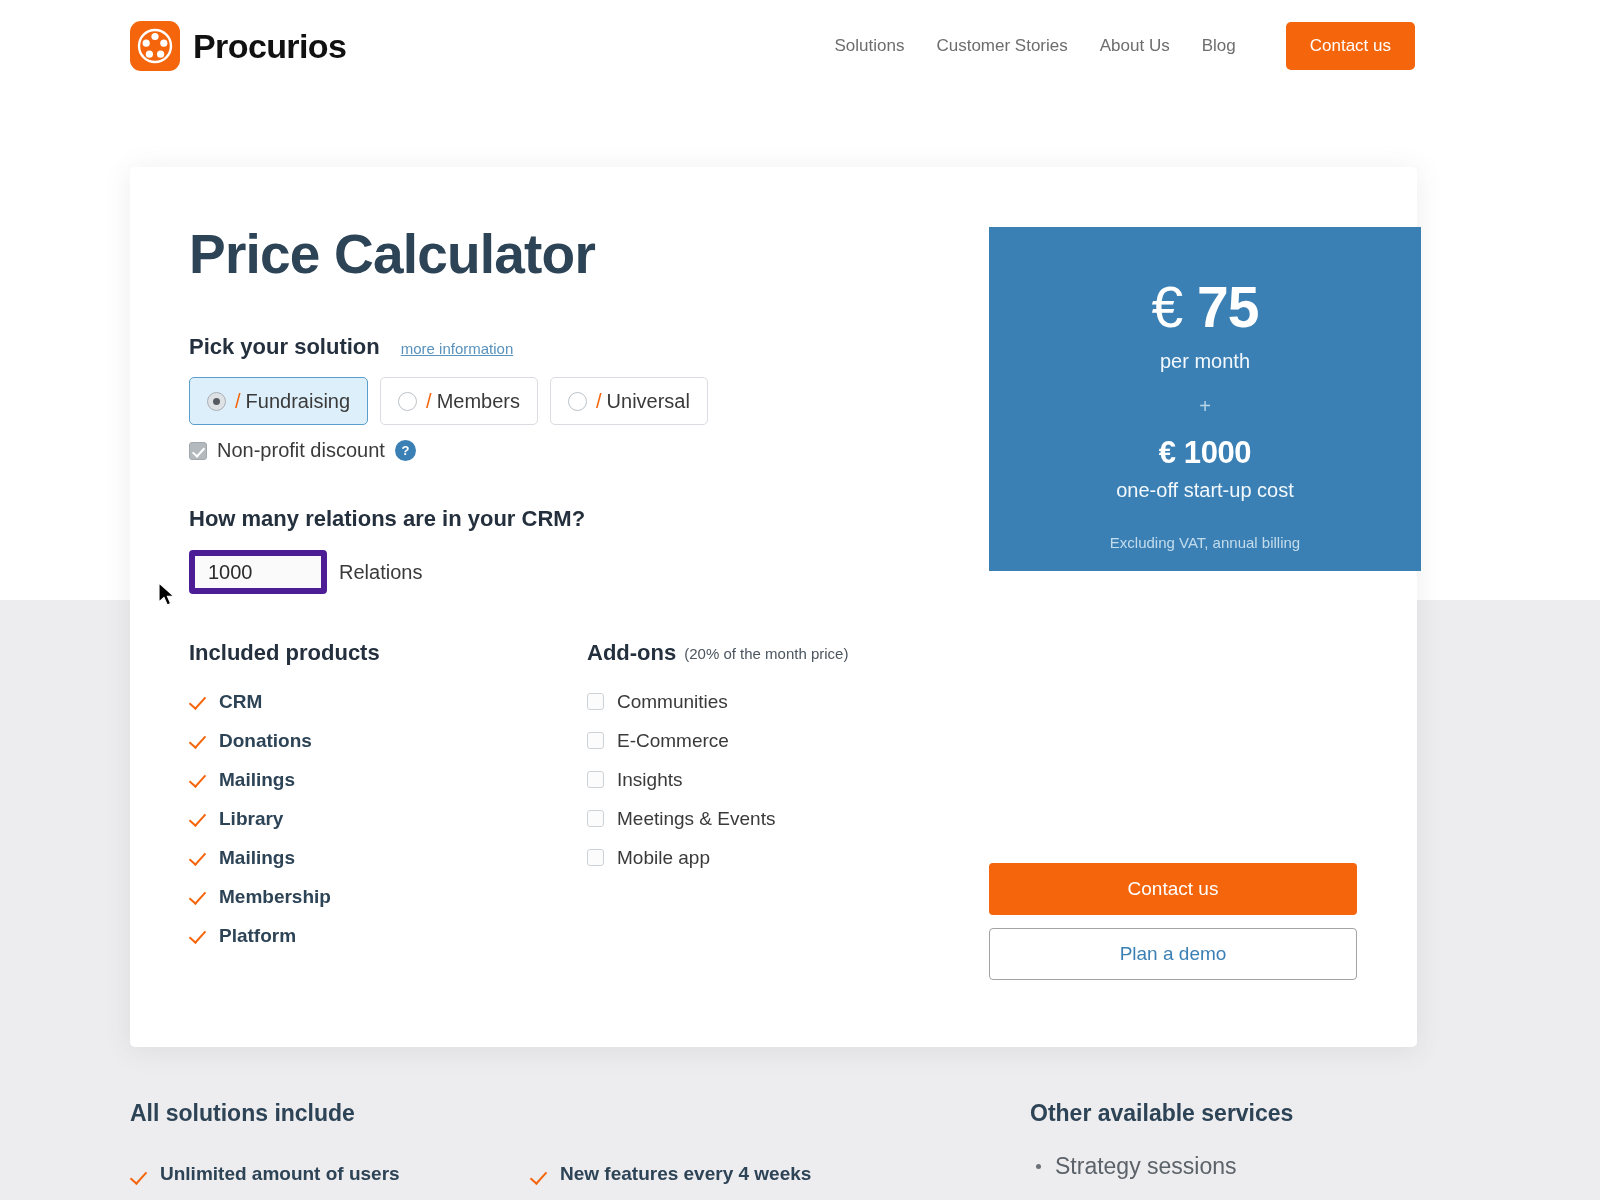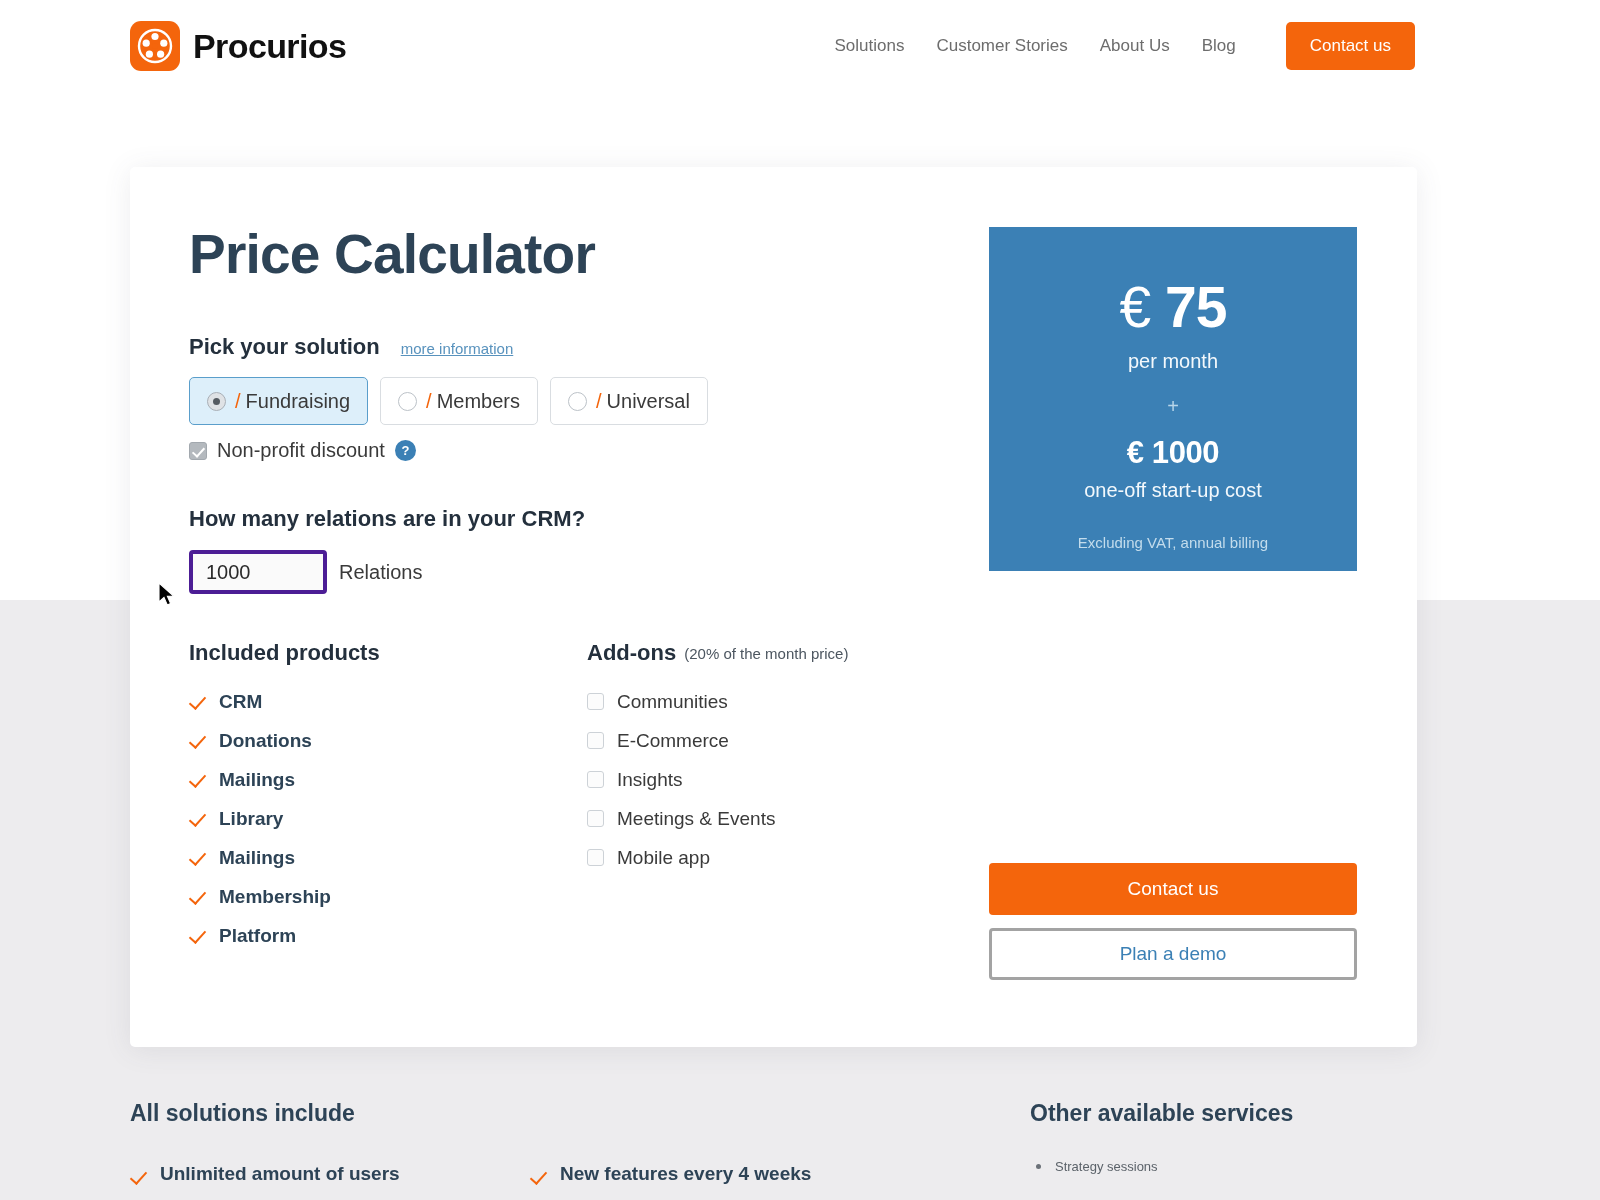--- a/index.html
+++ b/index.html
@@ -232,21 +232,21 @@
   .q-title {
     font-size: 22px;
     font-weight: 700;
     color: #24303d;
     margin-bottom: 18px;
   }
   .input-row { display: flex; align-items: center; gap: 12px; margin-bottom: 46px; }
   .num-input {
     width: 138px;
     height: 44px;
-    border: 4px solid #4c1d95;
+    border: 6px solid #4c1d95;
     border-radius: 4px;
     background: #fafafa;
     font-size: 20px;
     font-family: inherit;
     color: #2b2b2b;
     padding: 0 13px;
   }
   .input-suffix { font-size: 20px; color: #3a3a3a; }
 
   
@@ -304,21 +304,21 @@
     width: 17px; height: 17px;
     border-radius: 3px;
     border: 1px solid #cdd2d7;
     background: #fcfcfc;
     flex: 0 0 auto;
   }
 
   
   .price-panel {
     background: #3b80b5;
-    width: 368px;
+    width: 432px;
     height: 344px;
     padding-top: 52px;
     text-align: center;
     color: #ffffff;
   }
   .price-main {
     font-size: 57px;
     font-weight: 400;
     line-height: 1;
     letter-spacing: -1px;
@@ -364,21 +364,21 @@
     font-family: inherit;
     cursor: pointer;
     margin-bottom: 13px;
   }
   .btn-outline {
     display: block;
     width: 368px;
     height: 52px;
     background: #ffffff;
     color: #3b80b5;
-    border: 3px solid #a3a3a3;
+    border: 1px solid #a3a3a3;
     border-radius: 4px;
     font-size: 19px;
     font-family: inherit;
     cursor: pointer;
   }
 
   
   .bottom {
     position: absolute;
     left: 130px;
@@ -404,21 +404,21 @@
     height: 38px;
     font-size: 19px;
     font-weight: 700;
     color: #2d4356;
   }
   .bullet-item {
     display: flex;
     align-items: center;
     gap: 14px;
     height: 38px;
-    font-size: 13px;
+    font-size: 23px;
     color: #5b6269;
   }
   .dot {
     width: 5px; height: 5px;
     border-radius: 50%;
     background: #6b7178;
     flex: 0 0 auto;
     margin-left: 6px;
   }
 

